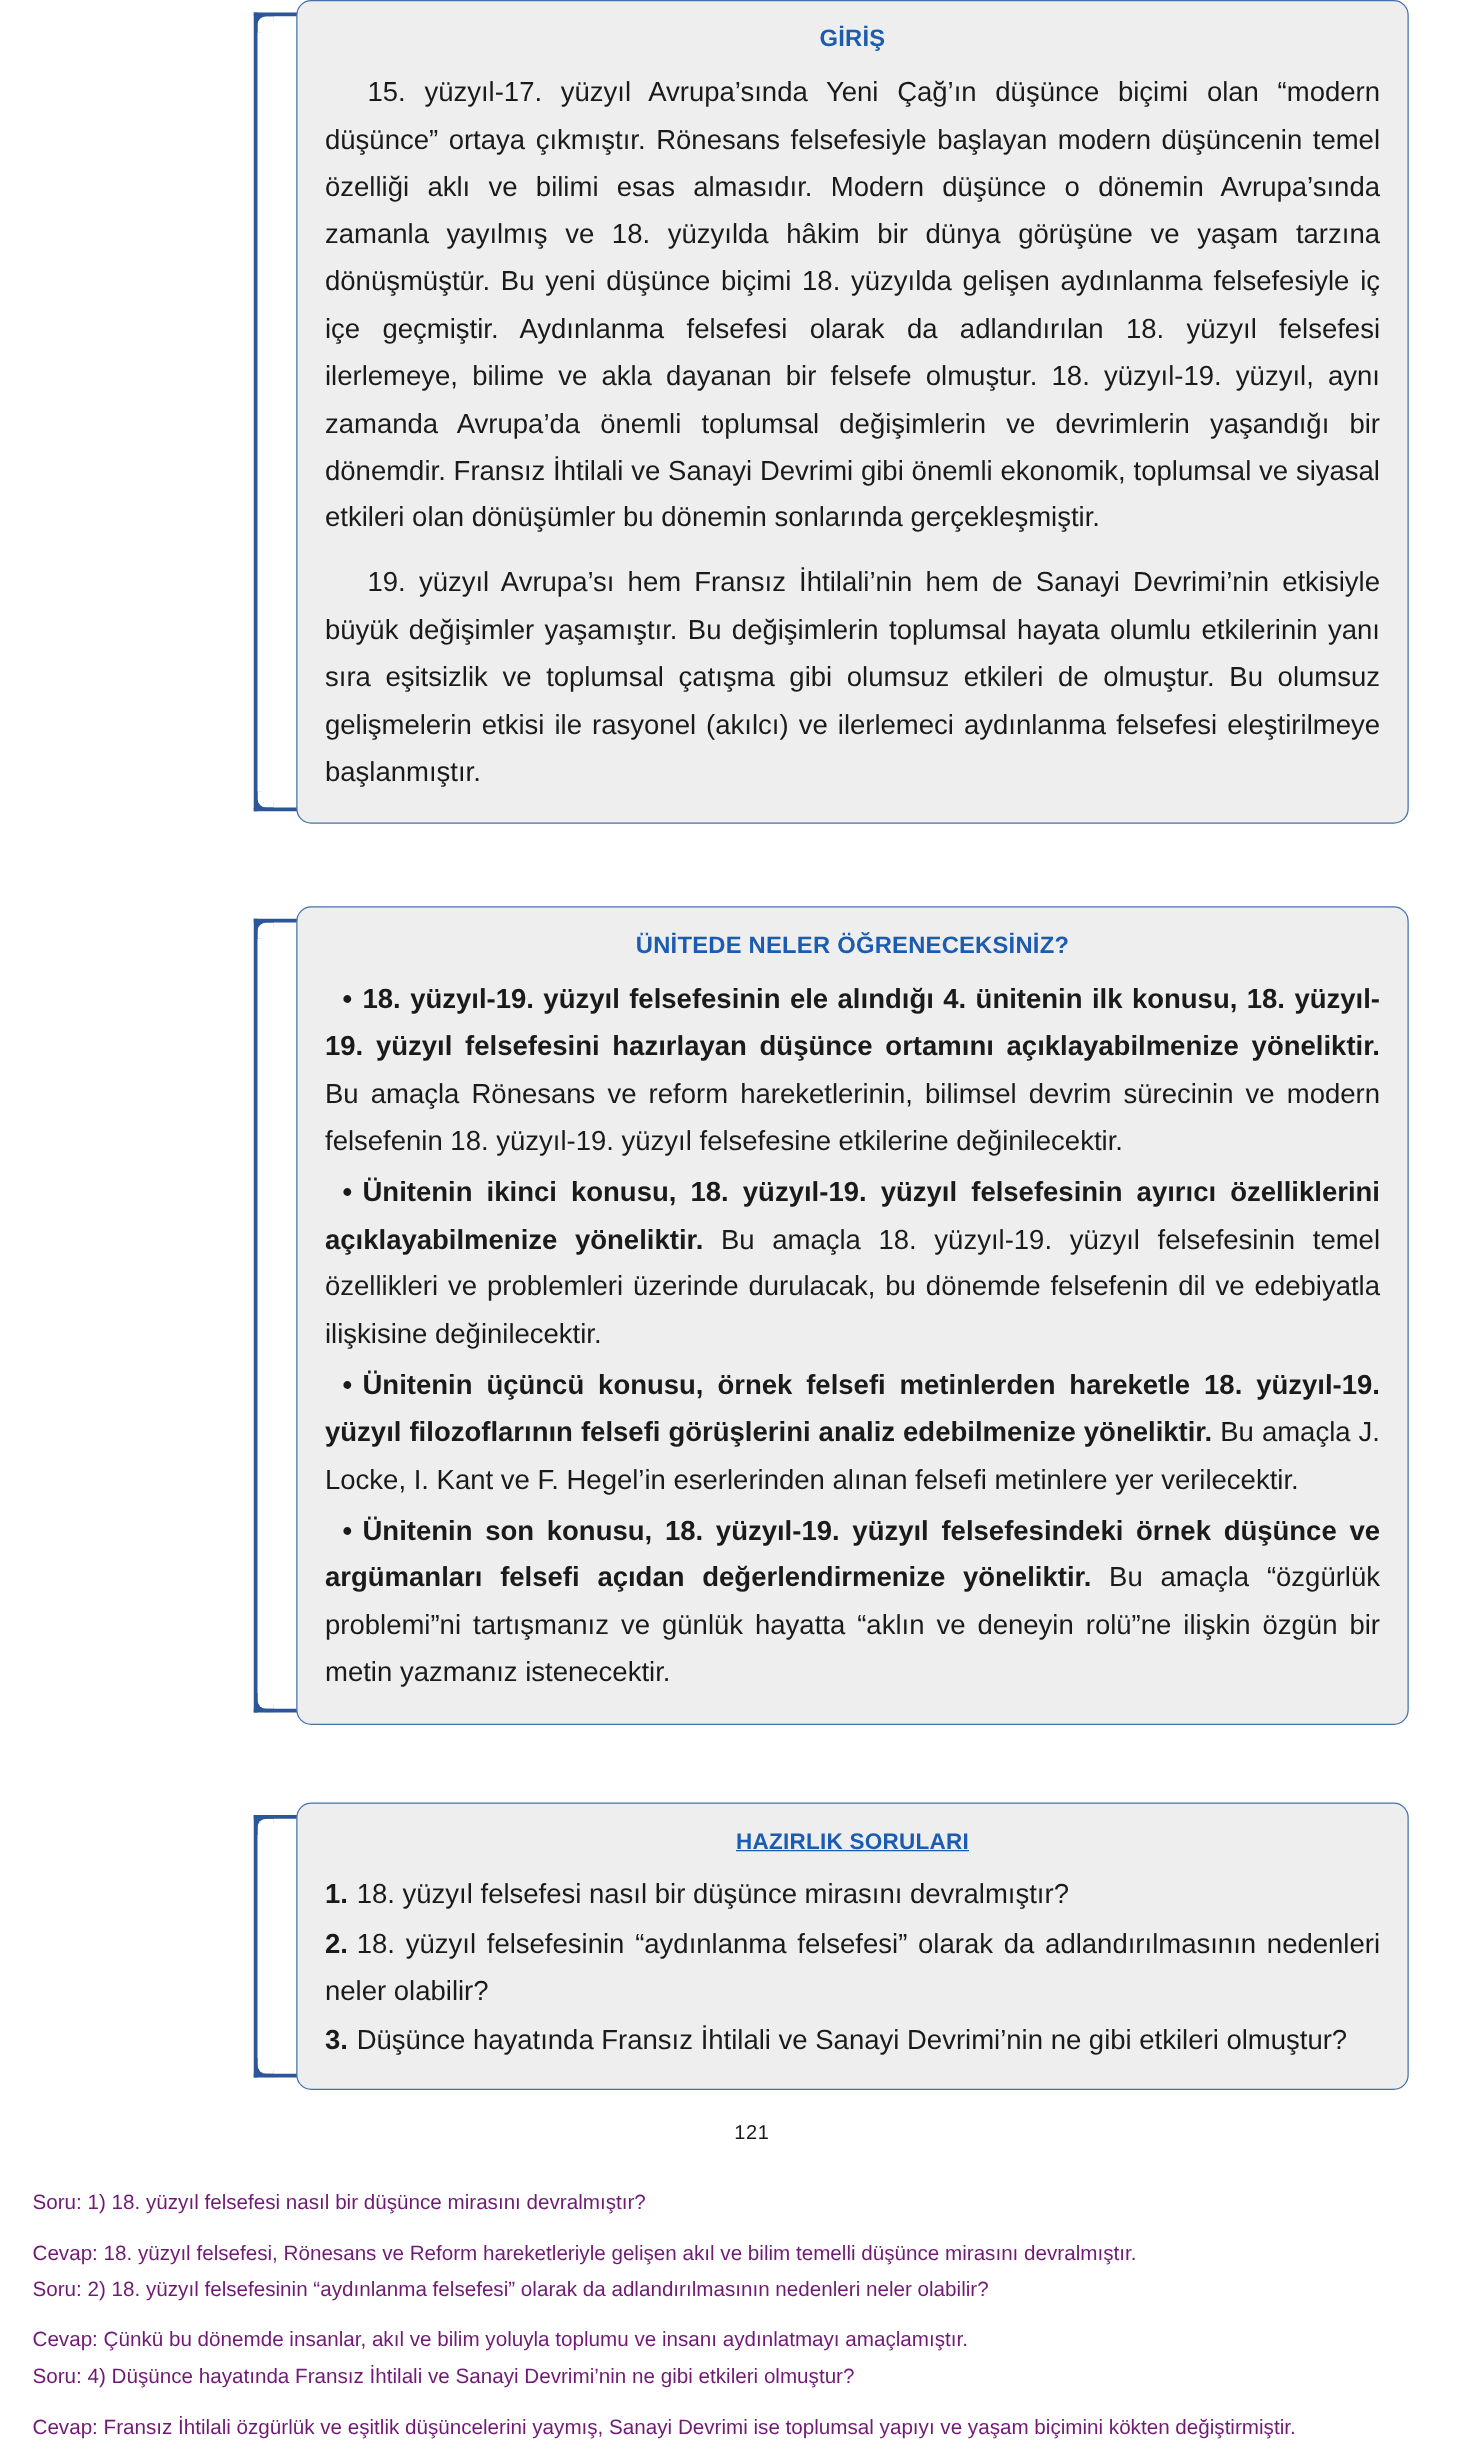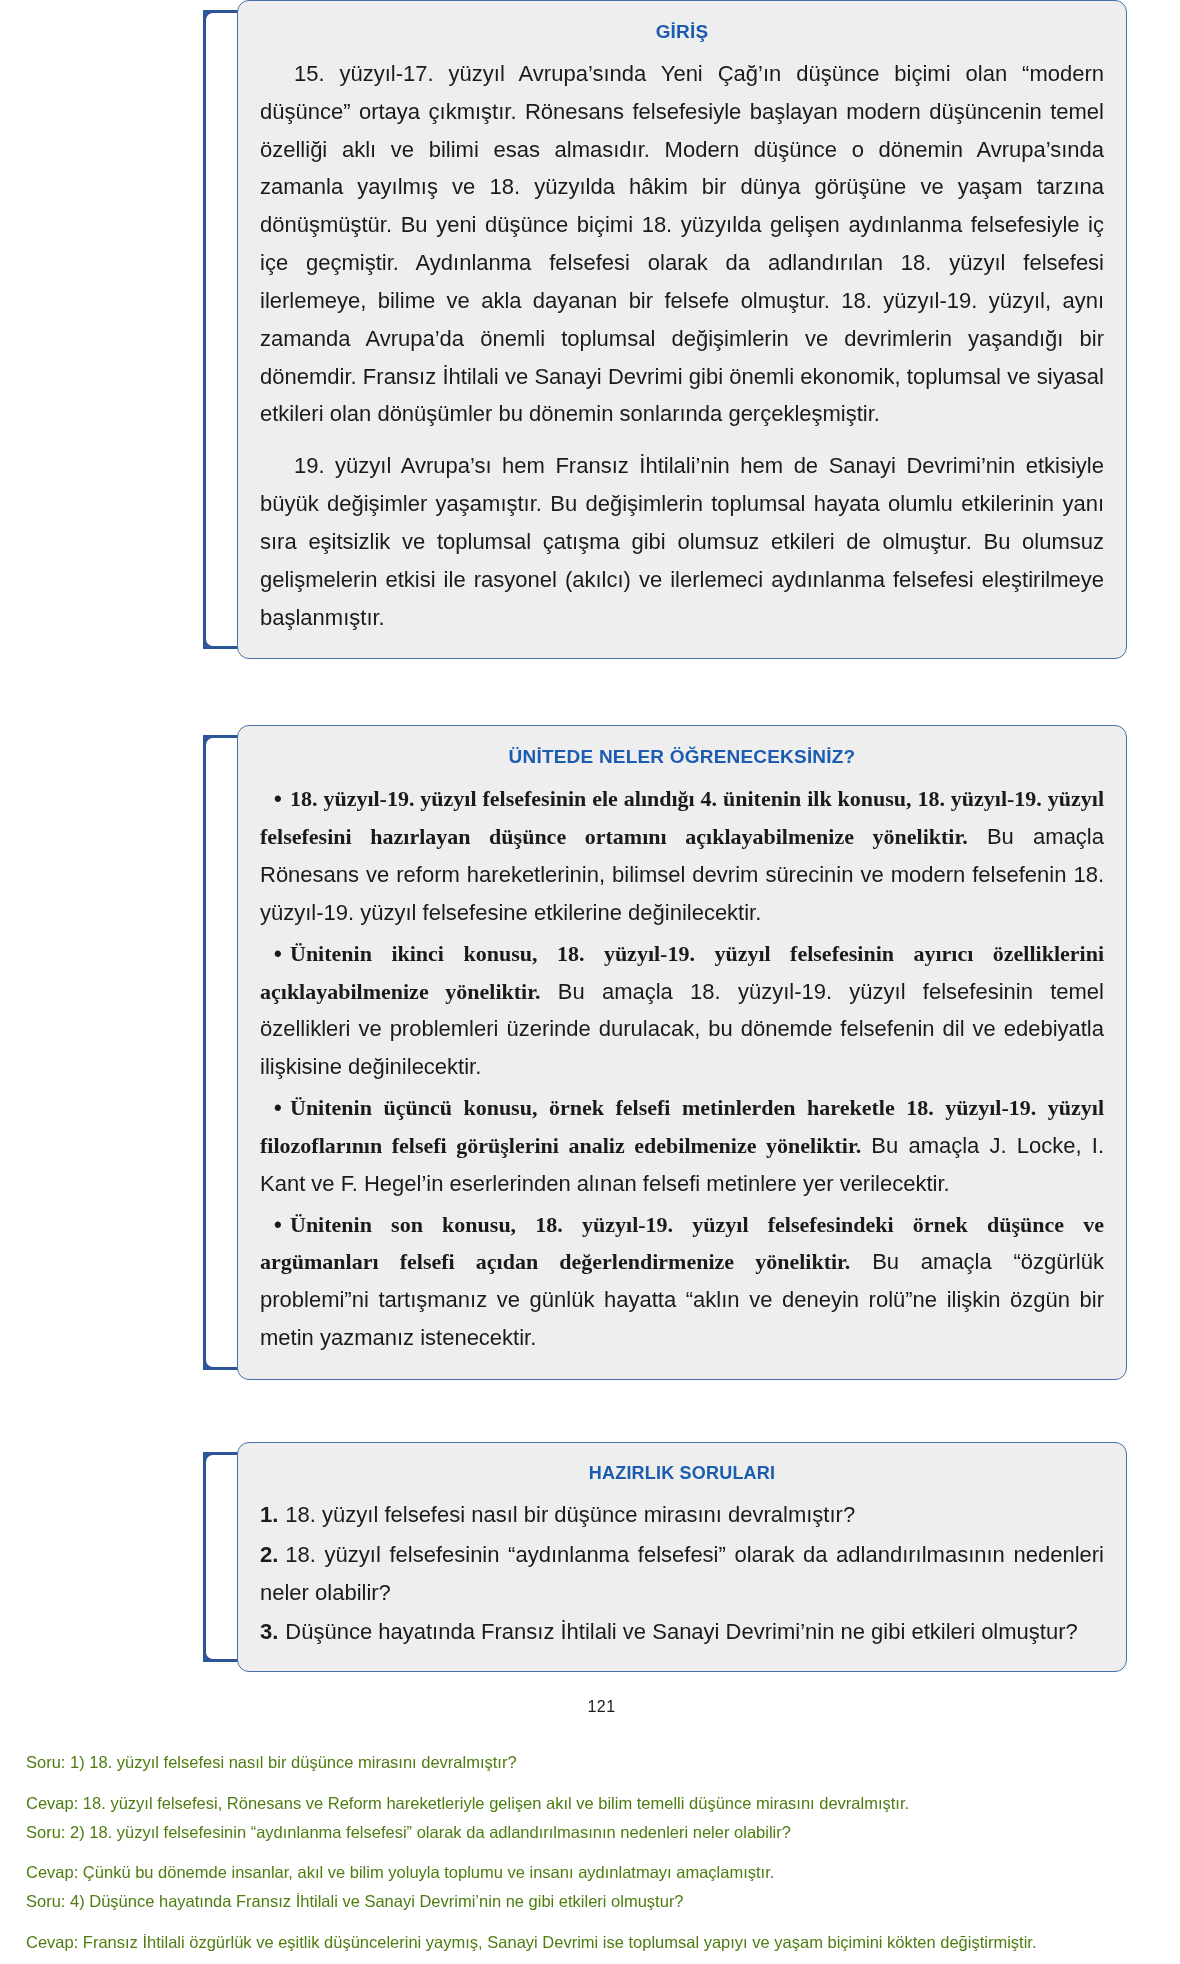--- a/index.html
+++ b/index.html
@@ -100,21 +100,21 @@
   }
 
   .box-title {
     text-align: center;
     color: #1c5cb0;
     font-weight: bold;
     font-size: 19px;
     letter-spacing: 0.2px;
     margin: 4px 0 12px 0;
   }
-  .box-title.sm { font-size: 18px; }
+  .box-title.sm { font-size: 18px; text-decoration: underline; }
 
   .box p {
     margin: 0 0 2px 0;
     font-size: 22px;
     line-height: 1.72;
     text-align: justify;
     text-justify: inter-word;
     color: #1a1a1a;
   }
   .box p.indent { text-indent: 34px; }
@@ -127,21 +127,21 @@
     text-align: justify;
     color: #1a1a1a;
   }
   .bullet-para + .bullet-para { margin-top: 3px; }
   .bullet-para .dot {
     display: inline-block;
     width: 30px;
     text-indent: 14px;
     font-weight: bold;
   }
-  .bullet-para b { font-weight: bold; font-family: Liberation Serif, serif; }
+  .bullet-para b { font-weight: bold; }
 
   .q-row {
     font-size: 16.2px;
     line-height: 1.72;
     color: #1a1a1a;
     margin: 0 0 10px 0;
     text-align: left;
   }
   .q-row:last-child { margin-bottom: 0; }
   .q-row .qnum {
@@ -160,21 +160,21 @@
     letter-spacing: 0.5px;
     padding-left: 23px;
   }
 
   
   .qa {
     margin: 34px 0 0 0;
     padding: 0 26px 0 26px;
     font-size: 16.5px;
     line-height: 1.5;
-    color: #4d7c0f;
+    color: #701a75;
   }
   .qa .qa-q { margin: 0 0 16px 0; }
   .qa .qa-a { margin: 0 0 4px 0; }
   .qa .tight { margin-bottom: 16px; }
 </style>
 </head>
 <body>
 
 <div class="page">
 

